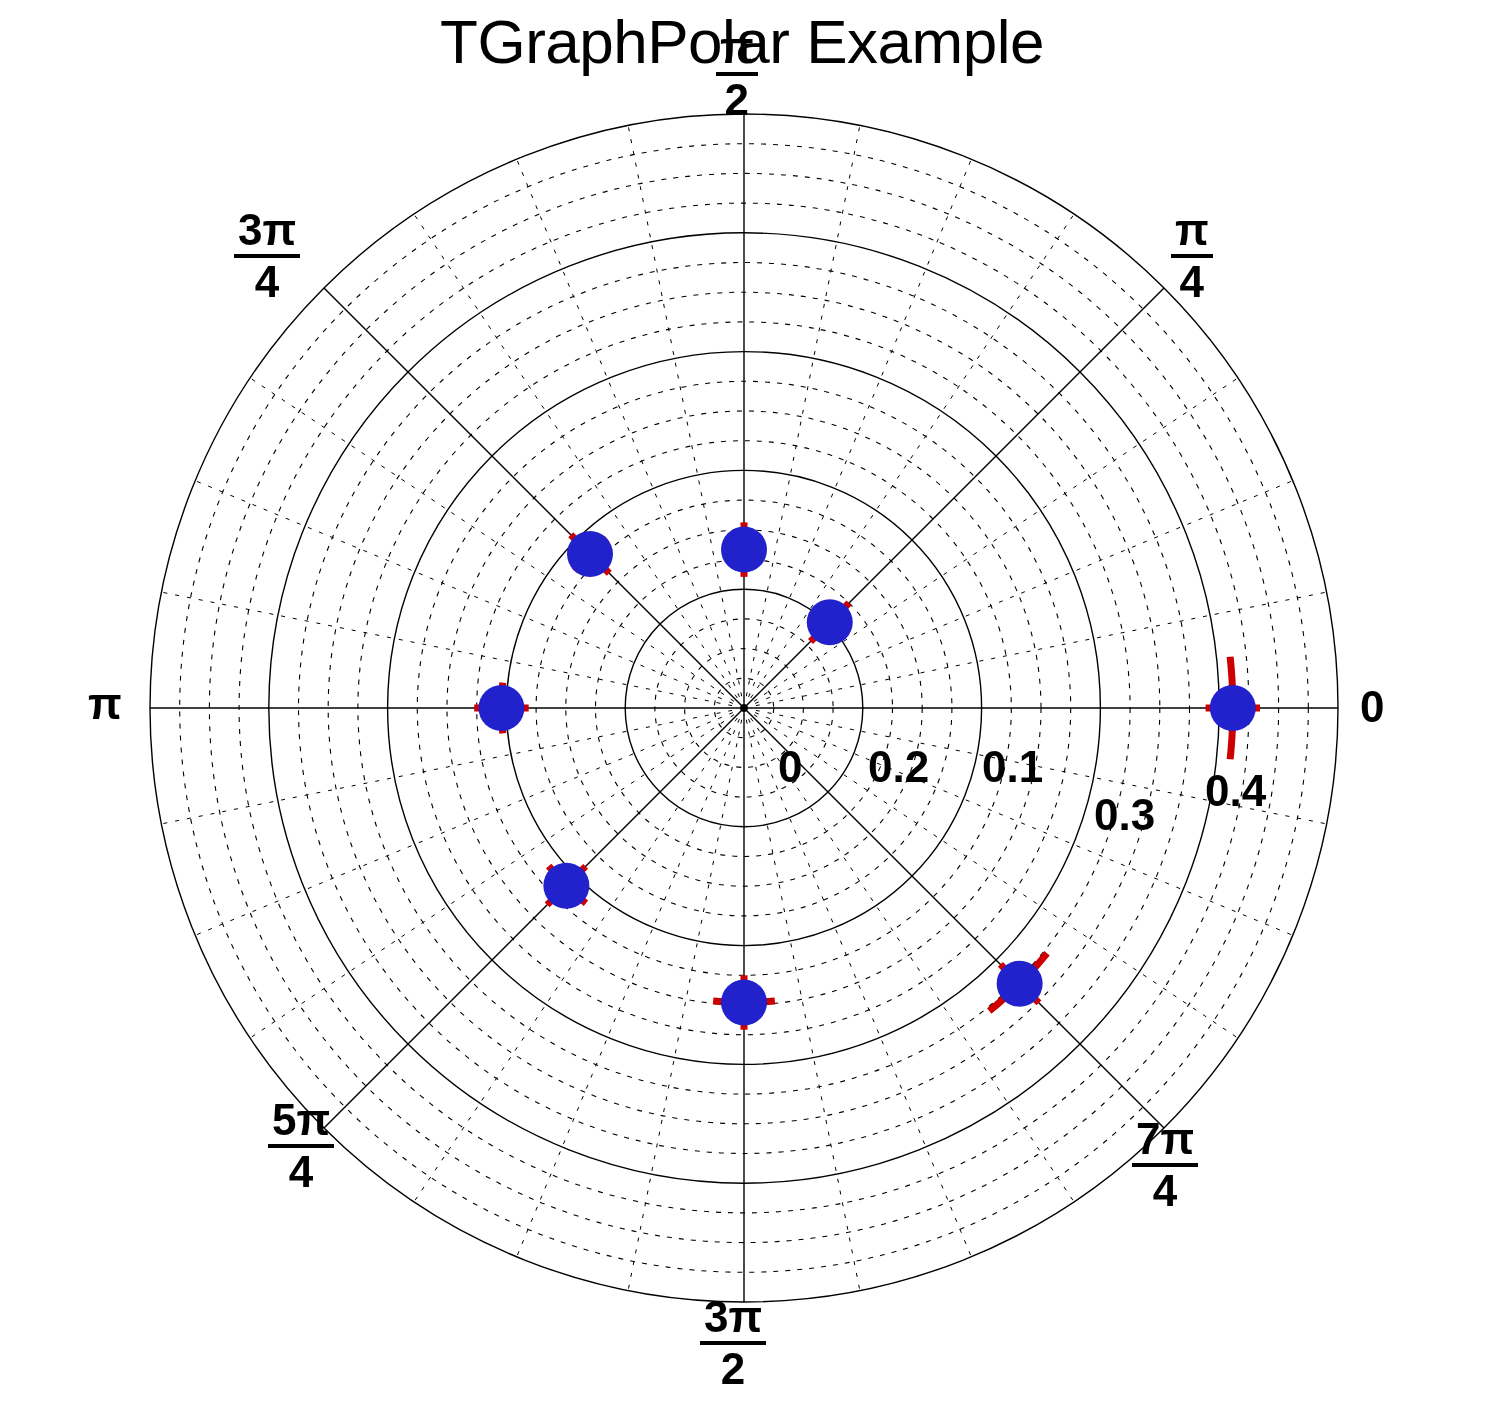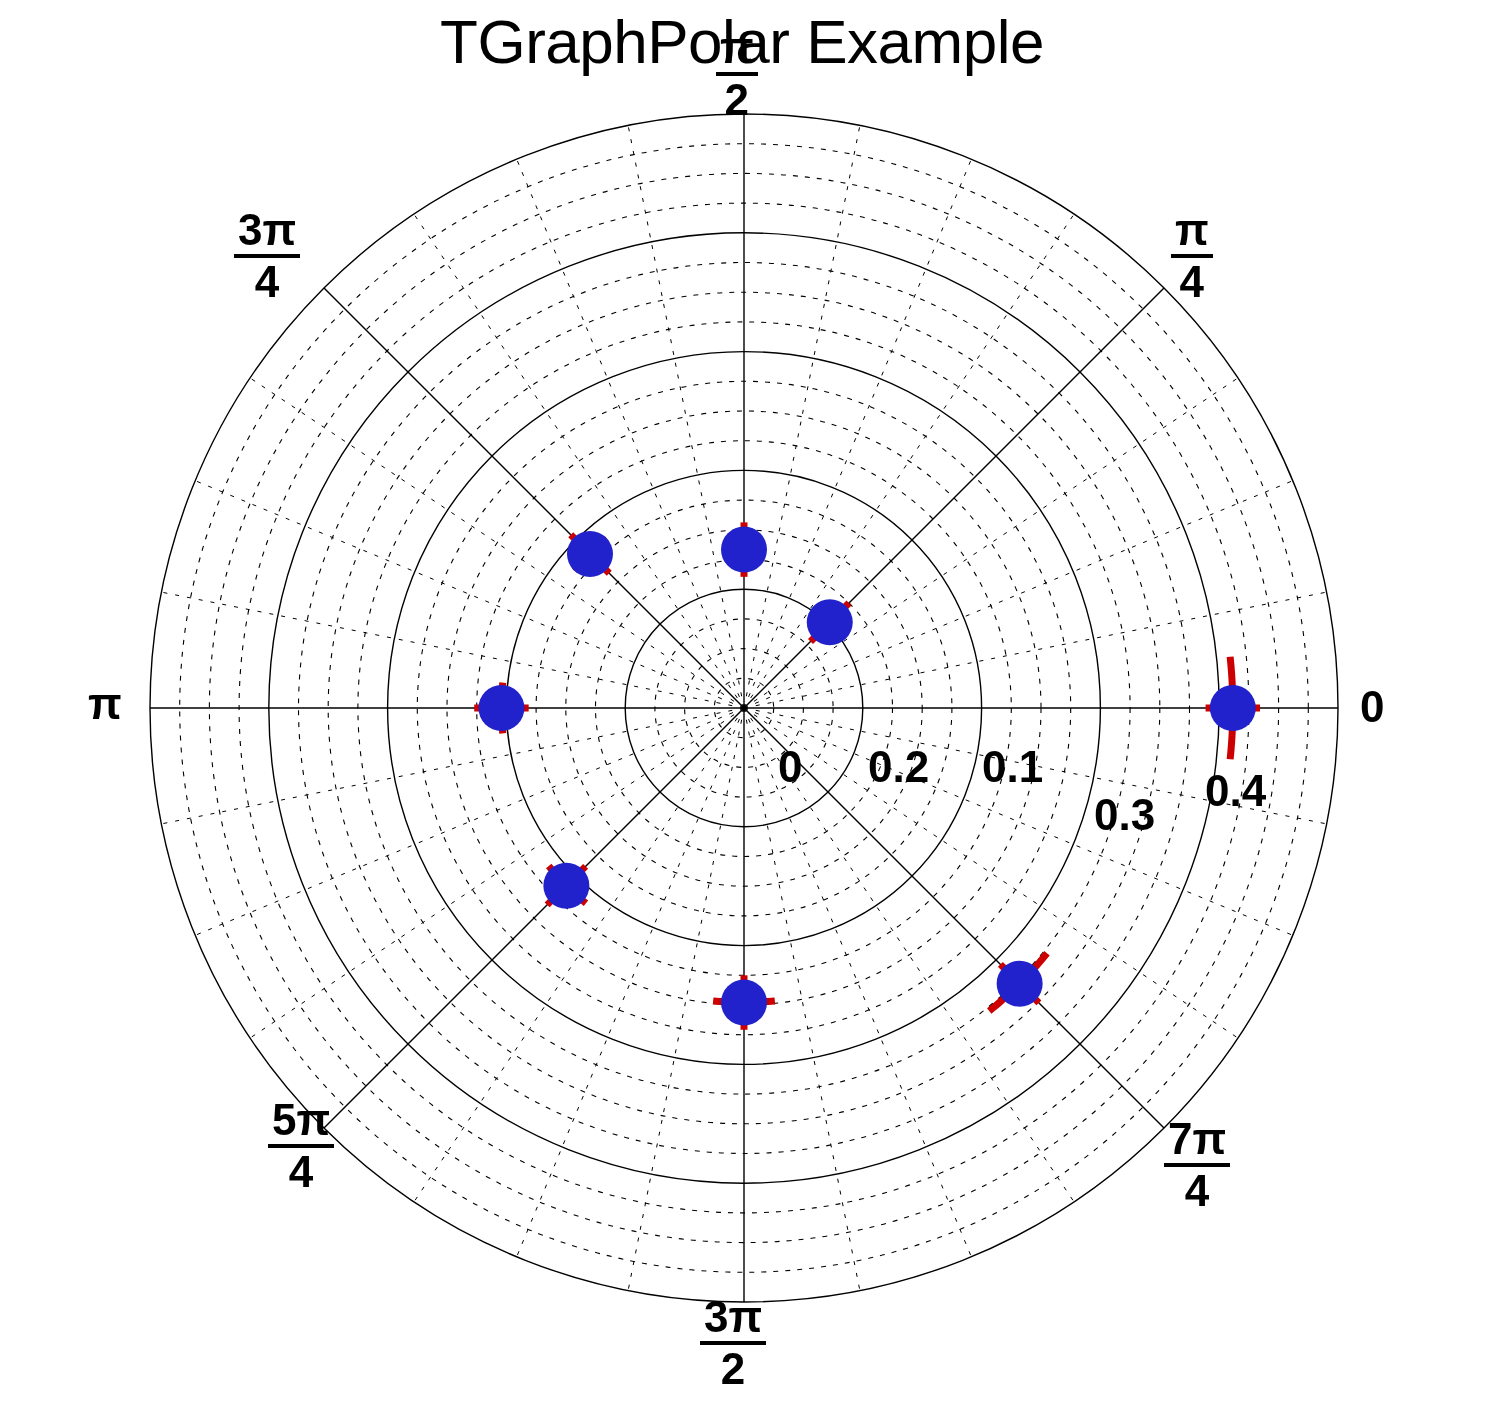--- a/index.html
+++ b/index.html
@@ -177,21 +177,21 @@
   <div class="chart-title">TGraphPolar Example</div>
 
   <div id="angular-labels">
       <div class="ang-label" style="left: 1360px; top: 685px;"><span class="plain-label">0</span></div>
       <div class="ang-label" style="left: 1171px; top: 208px;"><span class="frac"><span class="num">π</span><span class="den">4</span></span></div>
       <div class="ang-label" style="left: 716px; top: 26px;"><span class="frac"><span class="num">π</span><span class="den">2</span></span></div>
       <div class="ang-label" style="left: 234px; top: 208px;"><span class="frac"><span class="num">3π</span><span class="den">4</span></span></div>
       <div class="ang-label" style="left: 88px; top: 682px;"><span class="plain-label">π</span></div>
       <div class="ang-label" style="left: 234px; top: 1098px; margin-left: 34px;"><span class="frac"><span class="num">5π</span><span class="den">4</span></span></div>
       <div class="ang-label" style="left: 700px; top: 1295px;"><span class="frac"><span class="num">3π</span><span class="den">2</span></span></div>
-      <div class="ang-label" style="left: 1164px; top: 1117px;"><span class="frac"><span class="num">7π</span><span class="den">4</span></span></div>
+      <div class="ang-label" style="left: 1132px; top: 1117px;"><span class="frac"><span class="num">7π</span><span class="den">4</span></span></div>
     </div>
   <div id="radial-labels">
       <div class="rad-label" style="left: 778px; top: 742px;">0</div>
       <div class="rad-label" style="left: 868px; top: 742px;">0.2</div>
       <div class="rad-label" style="left: 982px; top: 742px;">0.1</div>
       <div class="rad-label" style="left: 1094px; top: 742px; margin-top: 48px;">0.3</div>
       <div class="rad-label" style="left: 1205px; top: 766px;">0.4</div>
     </div>
 
 </div>

